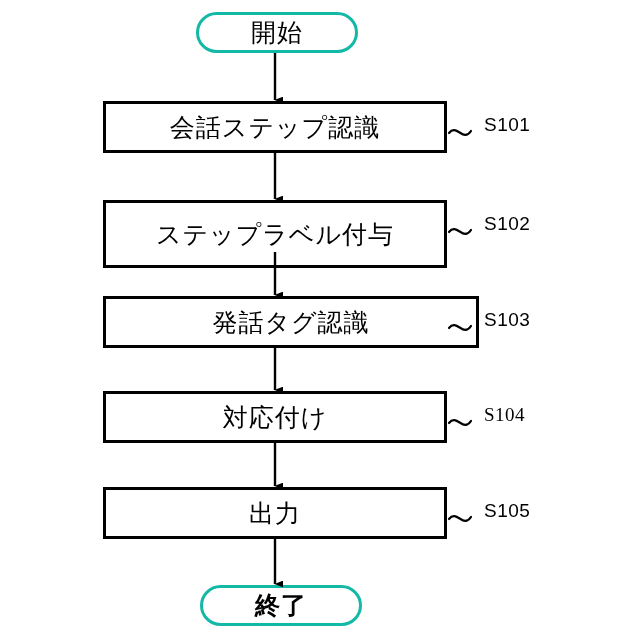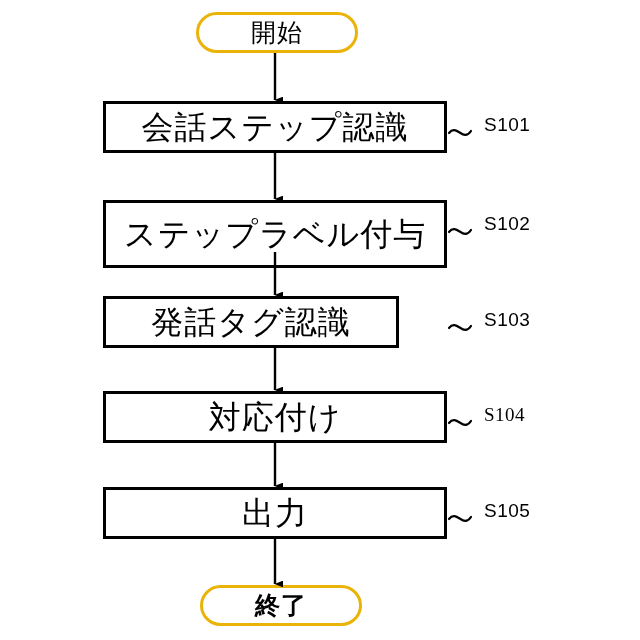--- a/index.html
+++ b/index.html
@@ -16,21 +16,21 @@
   }
   #flowchart-root {
     position: relative;
     width: 640px;
     height: 640px;
     background: #ffffff;
   }
   .terminal {
     position: absolute;
     box-sizing: border-box;
-    border: 3px solid #eab308;
+    border: 3px solid #14b8a6;
     border-radius: 999px;
     background: #ffffff;
     display: flex;
     align-items: center;
     justify-content: center;
   }
   .terminal-label {
     font-size: 25px;
     line-height: 1;
     letter-spacing: 1px;
@@ -39,21 +39,21 @@
   .process {
     position: absolute;
     box-sizing: border-box;
     border: 3px solid #000000;
     background: #ffffff;
     display: flex;
     align-items: center;
     justify-content: center;
   }
   .process-label {
-    font-size: 32px;
+    font-size: 25px;
     line-height: 1;
     letter-spacing: 1px;
     white-space: nowrap;
   }
   .step-code {
     position: absolute;
     font-size: 19px;
     line-height: 1;
     white-space: nowrap;
     letter-spacing: 0.5px;
@@ -79,21 +79,21 @@
   <div class="process" style="left:103px; top:101px; width:344px; height:52px;">
     <span class="process-label">会話ステップ認識</span>
   </div>
   <div class="step-code" style="left:484px; top:115px;">S101</div>
 
   <div class="process" style="left:103px; top:200px; width:344px; height:68px;text-align:center;">
     <span class="process-label">ステップラベル付与</span>
   </div>
   <div class="step-code" style="left:484px; top:214px;">S102</div>
 
-  <div class="process" style="left:103px; top:296px; width:296px; height:52px;text-align:right;">
+  <div class="process" style="left:103px; top:296px; width:376px; height:52px;text-align:right;">
     <span class="process-label">発話タグ認識</span>
   </div>
   <div class="step-code" style="left:484px; top:310px;text-align:center;">S103</div>
 
   <div class="process" style="left:103px; top:391px; width:344px; height:52px;">
     <span class="process-label">対応付け</span>
   </div>
   <div class="step-code" style="left:484px; top:405px;font-family:Liberation Serif, serif;">S104</div>
 
   <div class="process" style="left:103px; top:487px; width:344px; height:52px;font-family:Liberation Serif, serif;">

